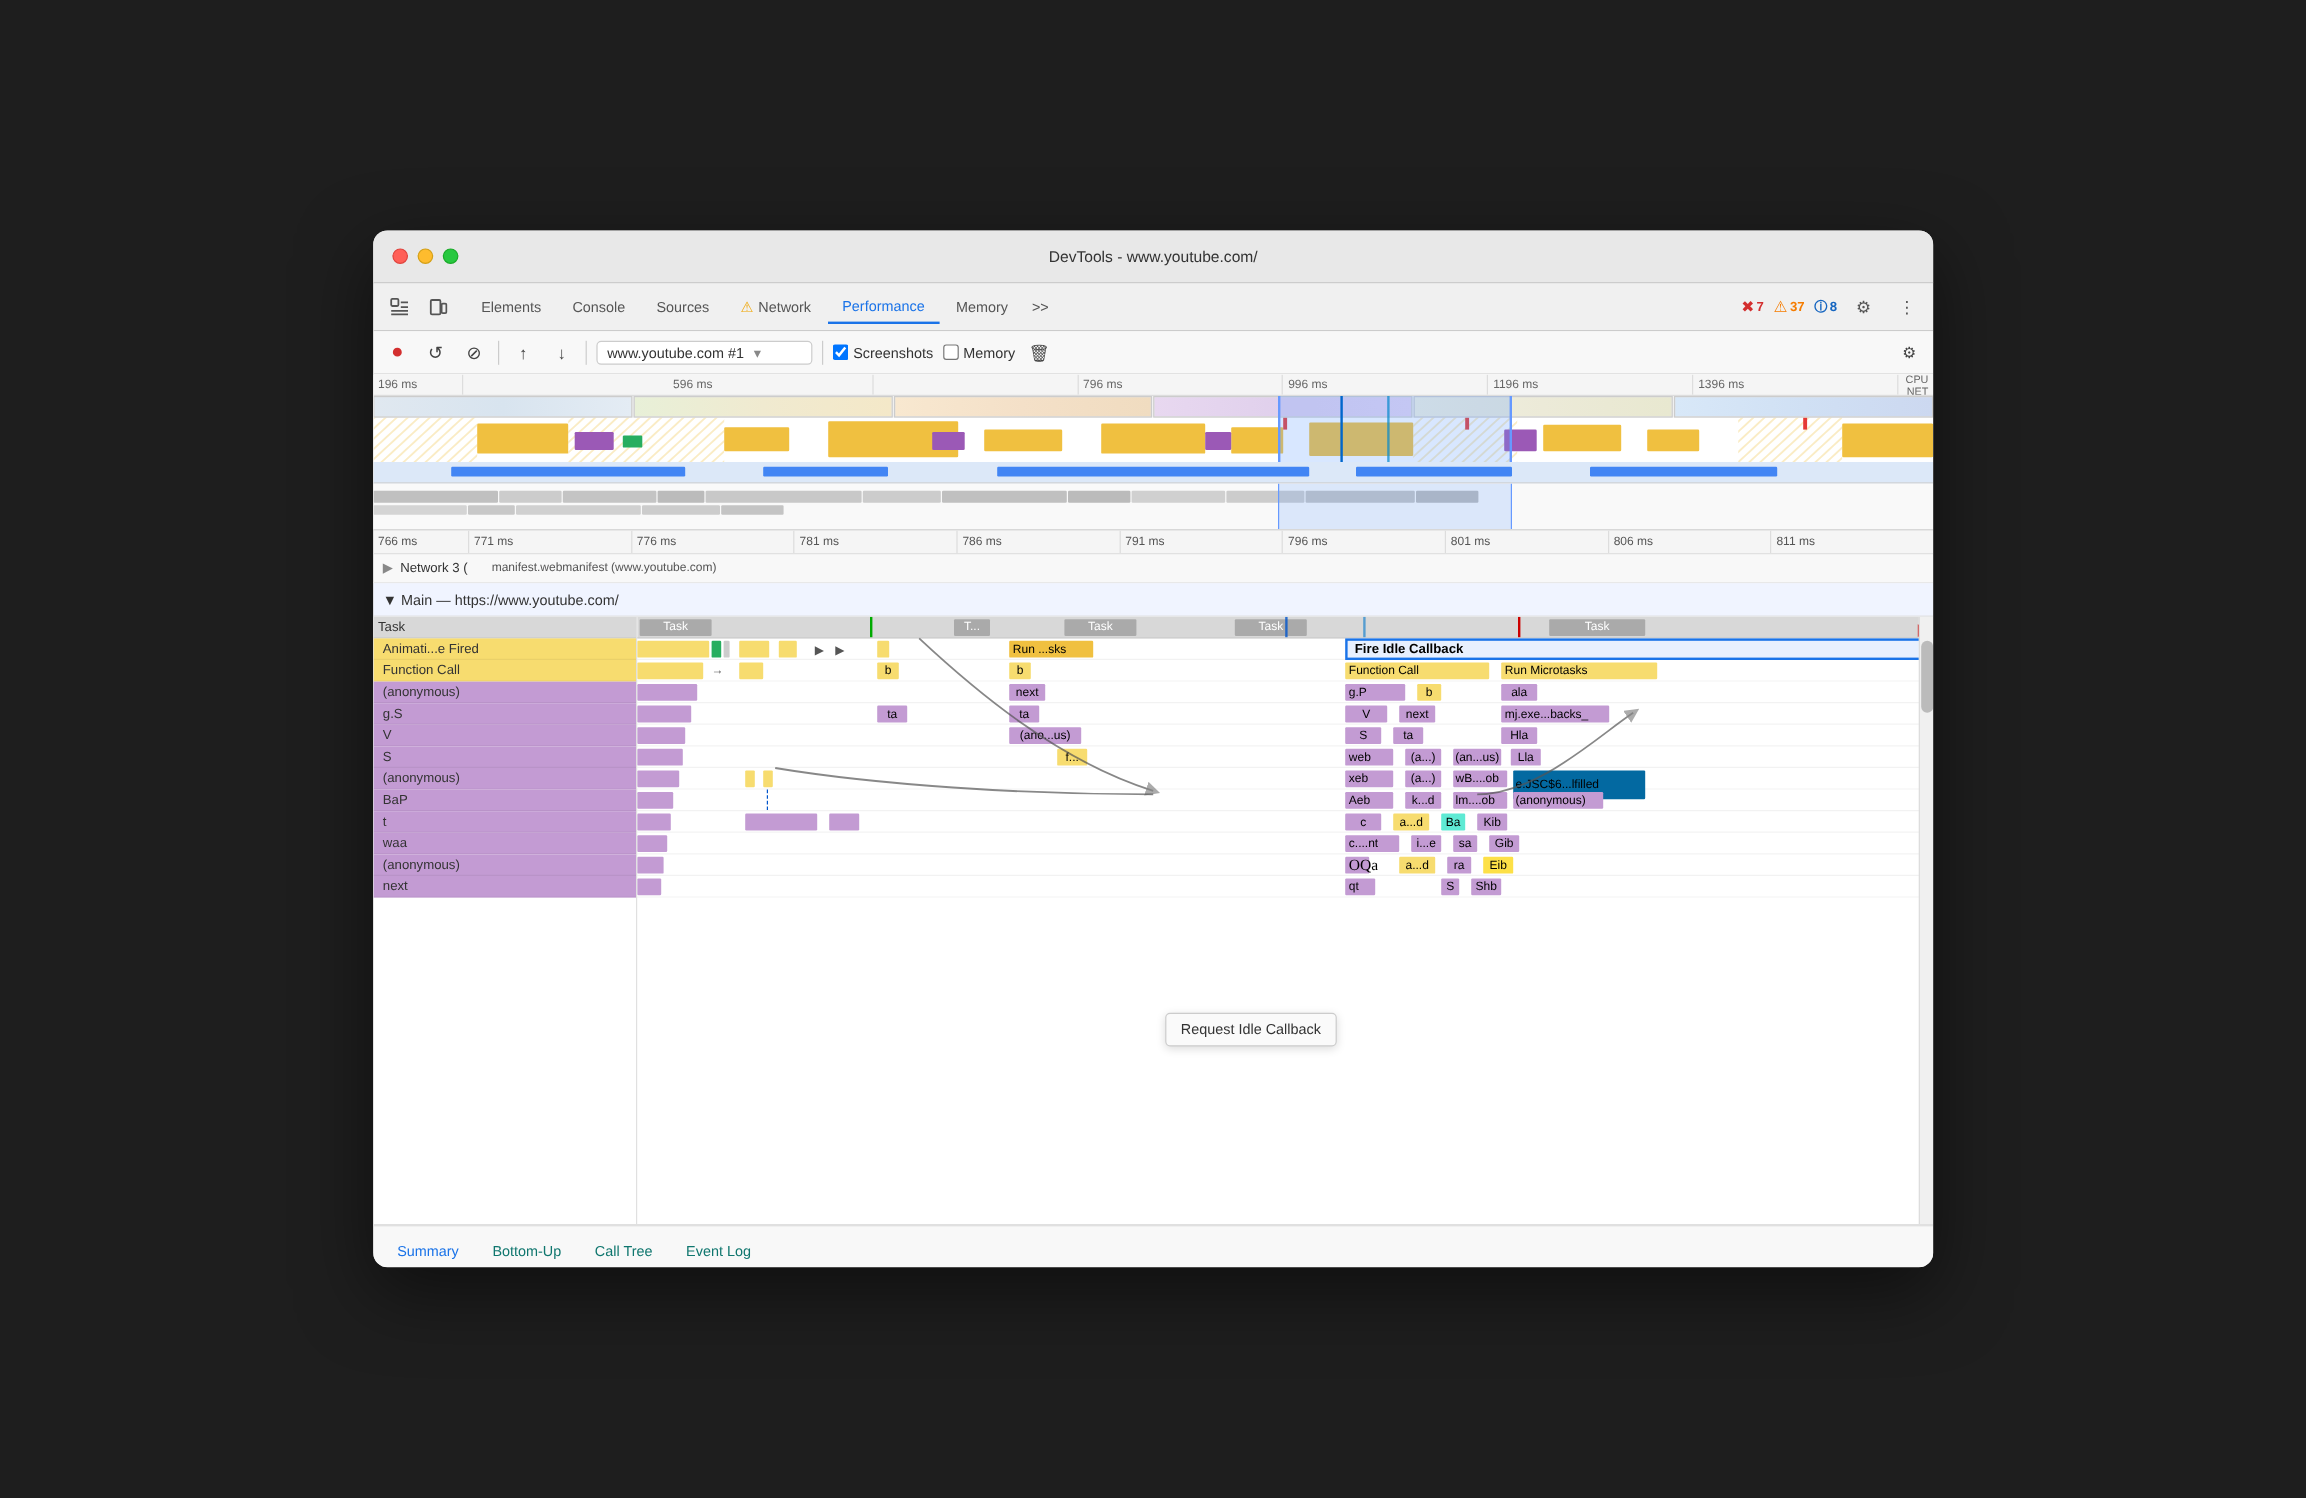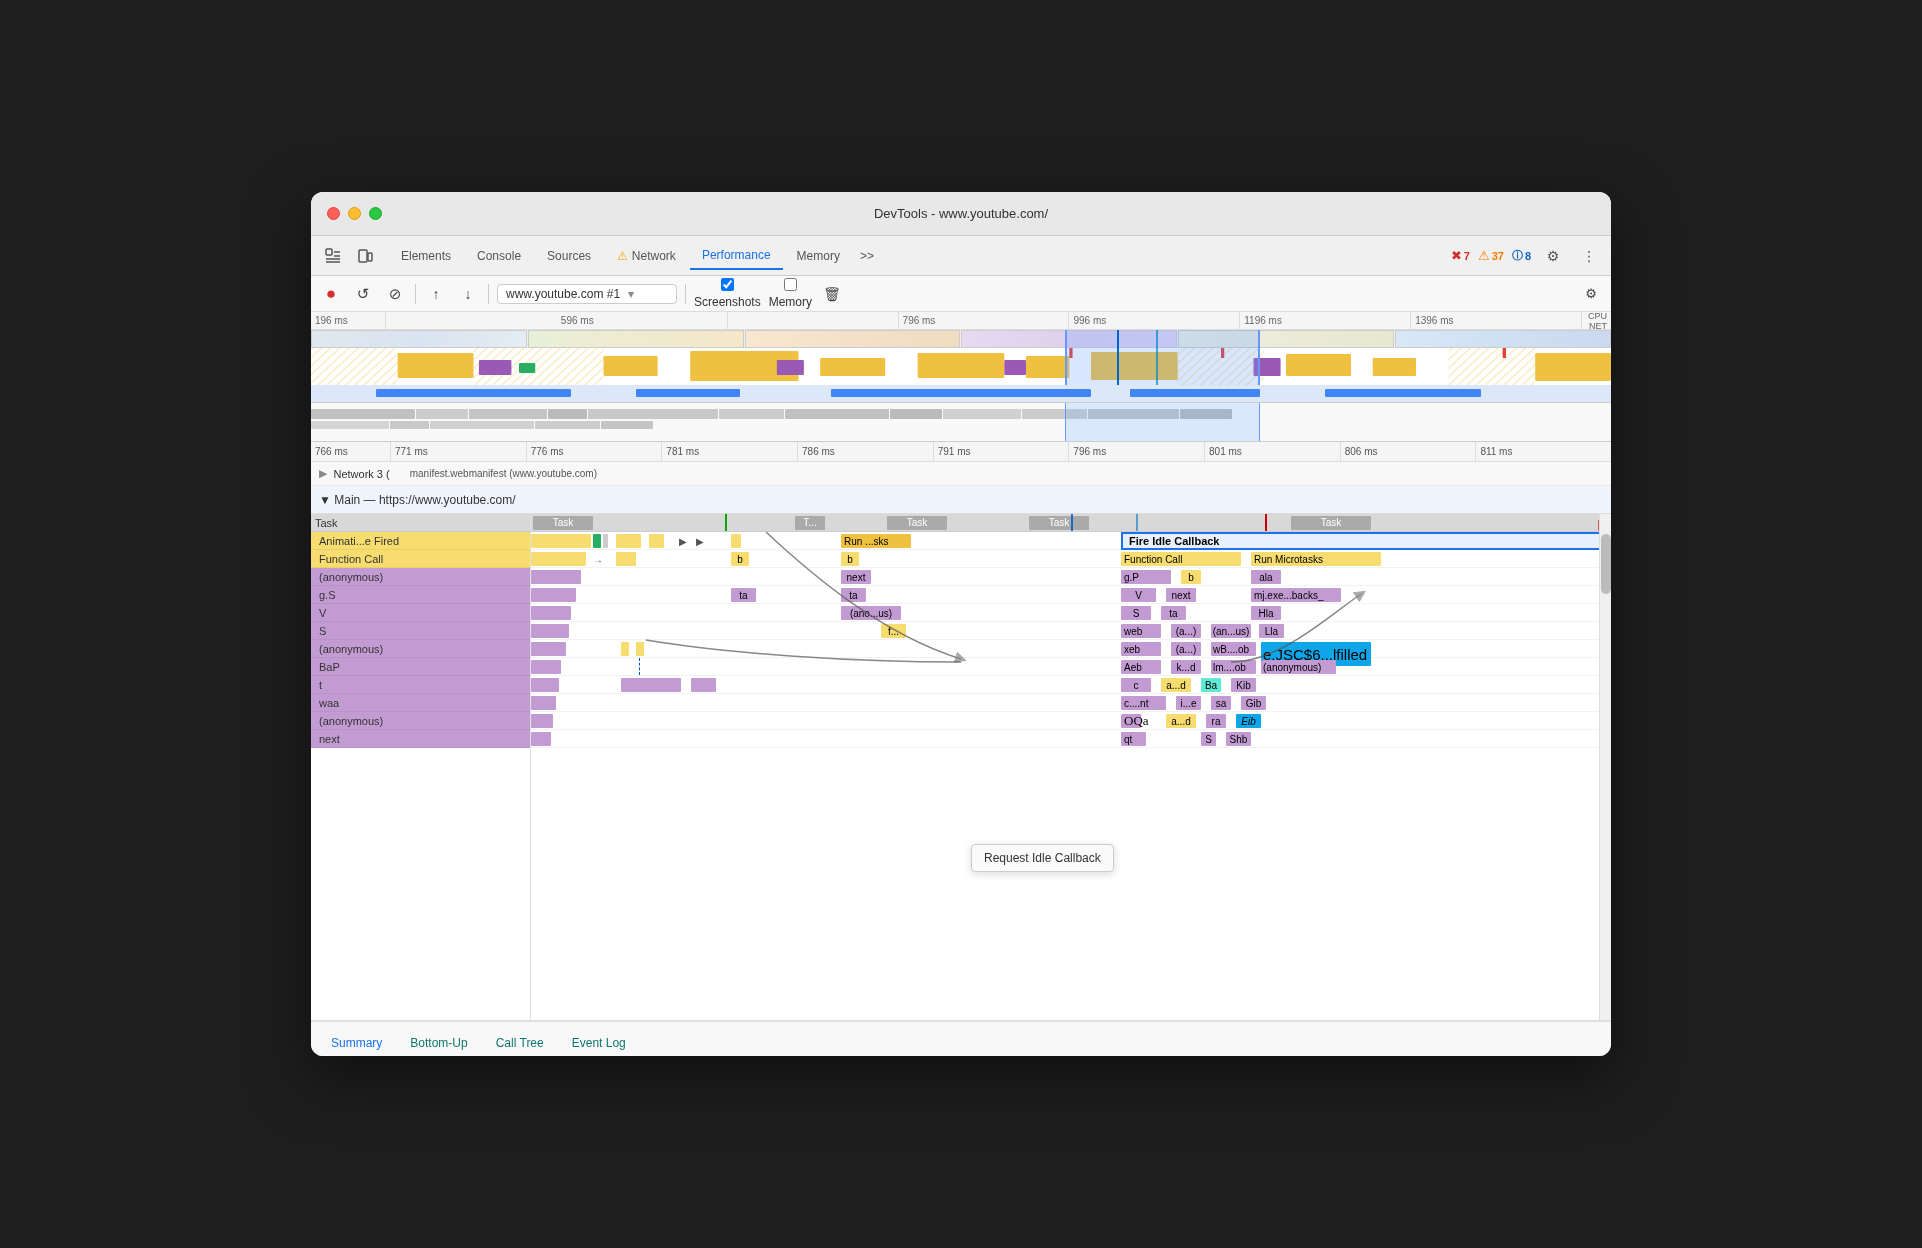--- a/index.html
+++ b/index.html
@@ -153,21 +153,20 @@
       color: #333;
       min-width: 180px;
     }
     .checkbox-label {
       display: flex;
       align-items: center;
       gap: 4px;
       font-size: 12px;
       color: #333;
       cursor: pointer;
-      flex-direction: column;
     }
     .checkbox-label input { cursor: pointer; }
     .timeline-area {
       background: #ffffff;
       height: 130px;
       border-bottom: 1px solid #ccc;
       position: relative;
       overflow: hidden;
     }
     .network-row {
@@ -603,21 +602,21 @@
 
         <div style="height:18px; position:relative; border-bottom:1px solid rgba(0,0,0,0.05);">
           <div style="position:absolute; left:0; top:2px; width:35px; height:14px; background:#c39bd3; border-radius:1px;"></div>
 
           <div style="position:absolute; left:90px; top:2px; width:8px; height:14px; background:#f7dc6f; border-radius:1px;"></div>
           <div style="position:absolute; left:105px; top:2px; width:8px; height:14px; background:#f7dc6f; border-radius:1px;"></div>
 
           <div style="position:absolute; left:590px; top:2px; width:40px; height:14px; background:#c39bd3; border-radius:1px; display:flex;align-items:center;padding:0 3px;font-size:10px;">xeb</div>
           <div style="position:absolute; left:640px; top:2px; width:30px; height:14px; background:#c39bd3; border-radius:1px; display:flex;align-items:center;justify-content:center;font-size:10px;">(a...)</div>
           <div style="position:absolute; left:680px; top:2px; width:45px; height:14px; background:#c39bd3; border-radius:1px; display:flex;align-items:center;padding:0 2px;font-size:10px;overflow:hidden;">wB....ob</div>
-          <div style="position:absolute; left:730px; top:2px; width:110px; height:24px; background:#0ea5e9; border-radius:1px; display:flex;align-items:center;padding:0 2px;font-size:15px;overflow:hidden;">e.JSC$6...lfilled</div>
+          <div style="position:absolute; left:730px; top:2px; width:110px; height:24px; background:#0369a1; border-radius:1px; display:flex;align-items:center;padding:0 2px;font-size:10px;overflow:hidden;">e.JSC$6...lfilled</div>
         </div>
 
         <div style="height:18px; position:relative; border-bottom:1px solid rgba(0,0,0,0.05);">
           <div style="position:absolute; left:0; top:2px; width:30px; height:14px; background:#c39bd3; border-radius:1px;"></div>
 
           <div style="position:absolute; left:108px; top:0; bottom:0; width:1px; border-left:1px dashed #0055cc;"></div>
 
           <div style="position:absolute; left:590px; top:2px; width:40px; height:14px; background:#c39bd3; border-radius:1px; display:flex;align-items:center;padding:0 3px;font-size:10px;">Aeb</div>
           <div style="position:absolute; left:640px; top:2px; width:30px; height:14px; background:#c39bd3; border-radius:1px; display:flex;align-items:center;justify-content:center;font-size:10px;">k...d</div>
           <div style="position:absolute; left:680px; top:2px; width:45px; height:14px; background:#c39bd3; border-radius:1px; display:flex;align-items:center;padding:0 2px;font-size:10px;overflow:hidden;">lm....ob</div>
@@ -644,21 +643,21 @@
           <div style="position:absolute; left:680px; top:2px; width:20px; height:14px; background:#c39bd3; border-radius:1px; display:flex;align-items:center;justify-content:center;font-size:10px;">sa</div>
           <div style="position:absolute; left:710px; top:2px; width:25px; height:14px; background:#c39bd3; border-radius:1px; display:flex;align-items:center;justify-content:center;font-size:10px;">Gib</div>
         </div>
 
         <div style="height:18px; position:relative; border-bottom:1px solid rgba(0,0,0,0.05);">
           <div style="position:absolute; left:0; top:2px; width:22px; height:14px; background:#c39bd3; border-radius:1px;"></div>
 
           <div style="position:absolute; left:590px; top:2px; width:20px; height:14px; background:#c39bd3; border-radius:1px; display:flex;align-items:center;padding:0 3px;font-size:13px;font-family:Liberation Serif, serif;">OQa</div>
           <div style="position:absolute; left:635px; top:2px; width:30px; height:14px; background:#f7dc6f; border-radius:1px; display:flex;align-items:center;justify-content:center;font-size:10px;">a...d</div>
           <div style="position:absolute; left:675px; top:2px; width:20px; height:14px; background:#c39bd3; border-radius:1px; display:flex;align-items:center;justify-content:center;font-size:10px;">ra</div>
-          <div style="position:absolute; left:705px; top:2px; width:25px; height:14px; background:#0ea5e9; border-radius:1px; display:flex;align-items:center;justify-content:center;font-size:10px;font-style:italic;">Eib</div>
+          <div style="position:absolute; left:705px; top:2px; width:25px; height:14px; background:#fde047; border-radius:1px; display:flex;align-items:center;justify-content:center;font-size:10px;">Eib</div>
         </div>
 
         <div style="height:18px; position:relative; border-bottom:1px solid rgba(0,0,0,0.05);">
           <div style="position:absolute; left:0; top:2px; width:20px; height:14px; background:#c39bd3; border-radius:1px;"></div>
 
           <div style="position:absolute; left:590px; top:2px; width:25px; height:14px; background:#c39bd3; border-radius:1px; display:flex;align-items:center;padding:0 3px;font-size:10px;">qt</div>
           <div style="position:absolute; left:670px; top:2px; width:15px; height:14px; background:#c39bd3; border-radius:1px; display:flex;align-items:center;justify-content:center;font-size:10px;">S</div>
           <div style="position:absolute; left:695px; top:2px; width:25px; height:14px; background:#c39bd3; border-radius:1px; display:flex;align-items:center;justify-content:center;font-size:10px;">Shb</div>
         </div>
 

